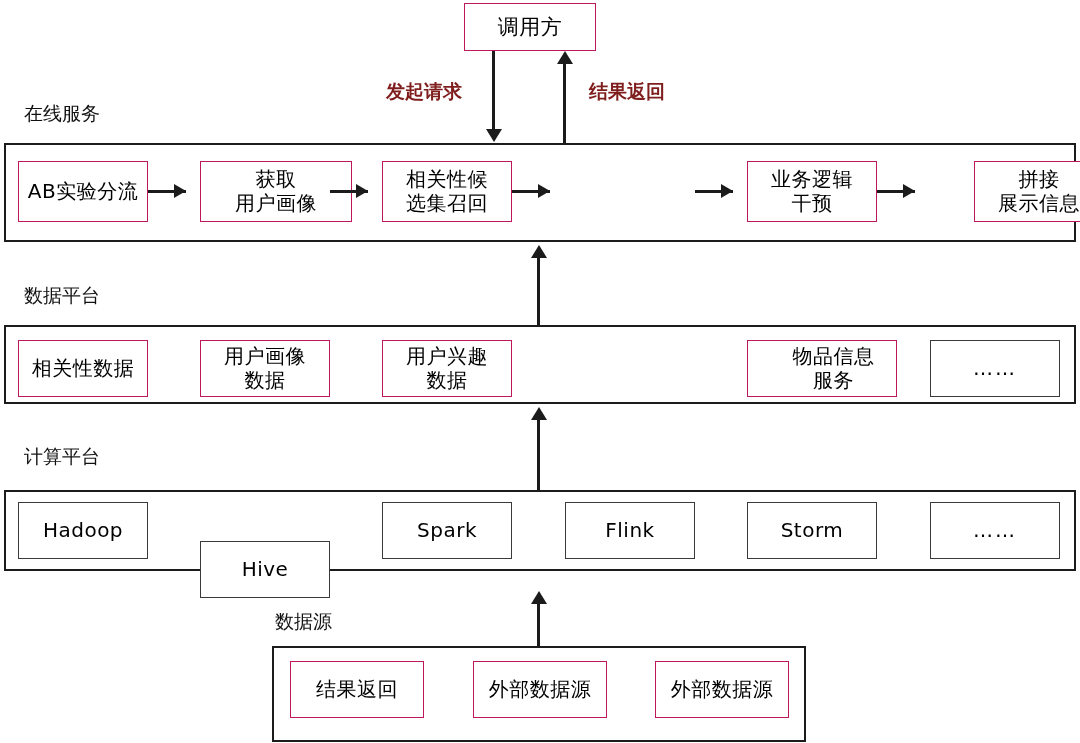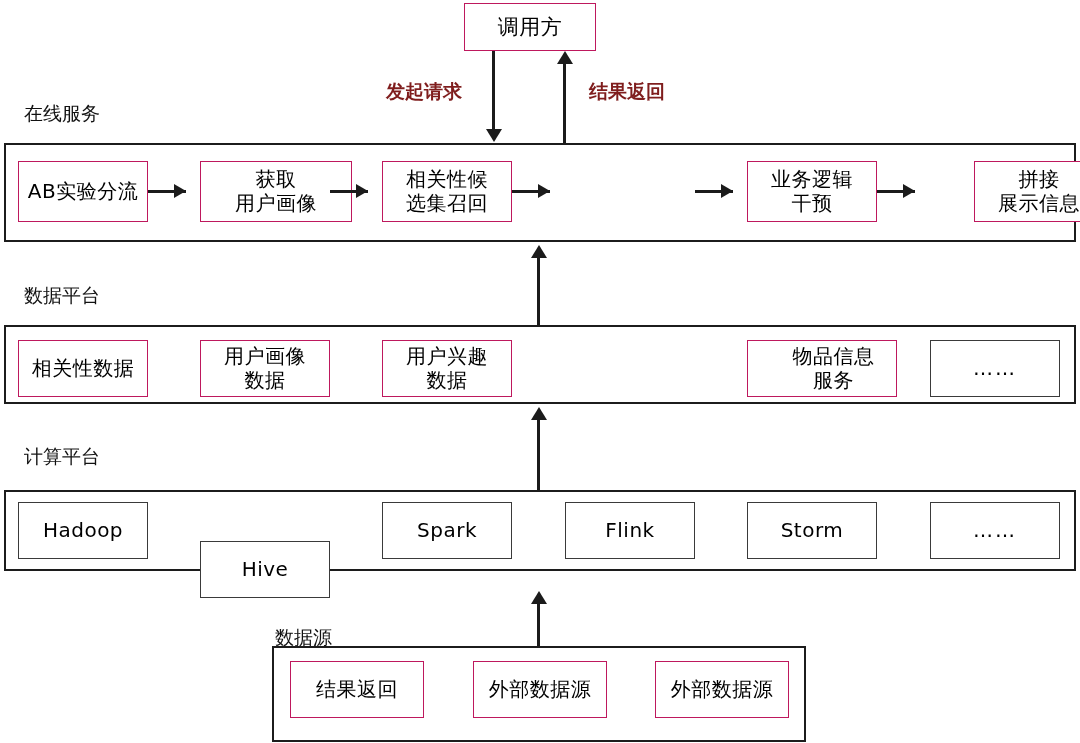--- a/index.html
+++ b/index.html
@@ -195,21 +195,21 @@
   <div class="node thin" style="left:747px; top:502px; width:130px; height:57px;">
     <span class="label">Storm</span>
   </div>
   <div class="node thin" style="left:930px; top:502px; width:130px; height:57px;">
     <span class="label ellipsis-text">……</span>
   </div>
 
   <div class="vline" style="left:537px; top:604px; width:3px; height:42px;"></div>
   <div class="arrow-up" style="left:531px; top:591px;"></div>
 
-  <div class="section-label" style="left:275px; top:625px;text-align:center;">数据源</div>
+  <div class="section-label" style="left:275px; top:609px;text-align:center;">数据源</div>
   <div class="container" style="left:272px; top:646px; width:534px; height:96px;"></div>
 
   <div class="node" style="left:290px; top:661px; width:134px; height:57px;">
     <span class="label">结果返回</span>
   </div>
   <div class="node" style="left:473px; top:661px; width:134px; height:57px;">
     <span class="label">外部数据源</span>
   </div>
   <div class="node" style="left:655px; top:661px; width:134px; height:57px;">
     <span class="label">外部数据源</span>

